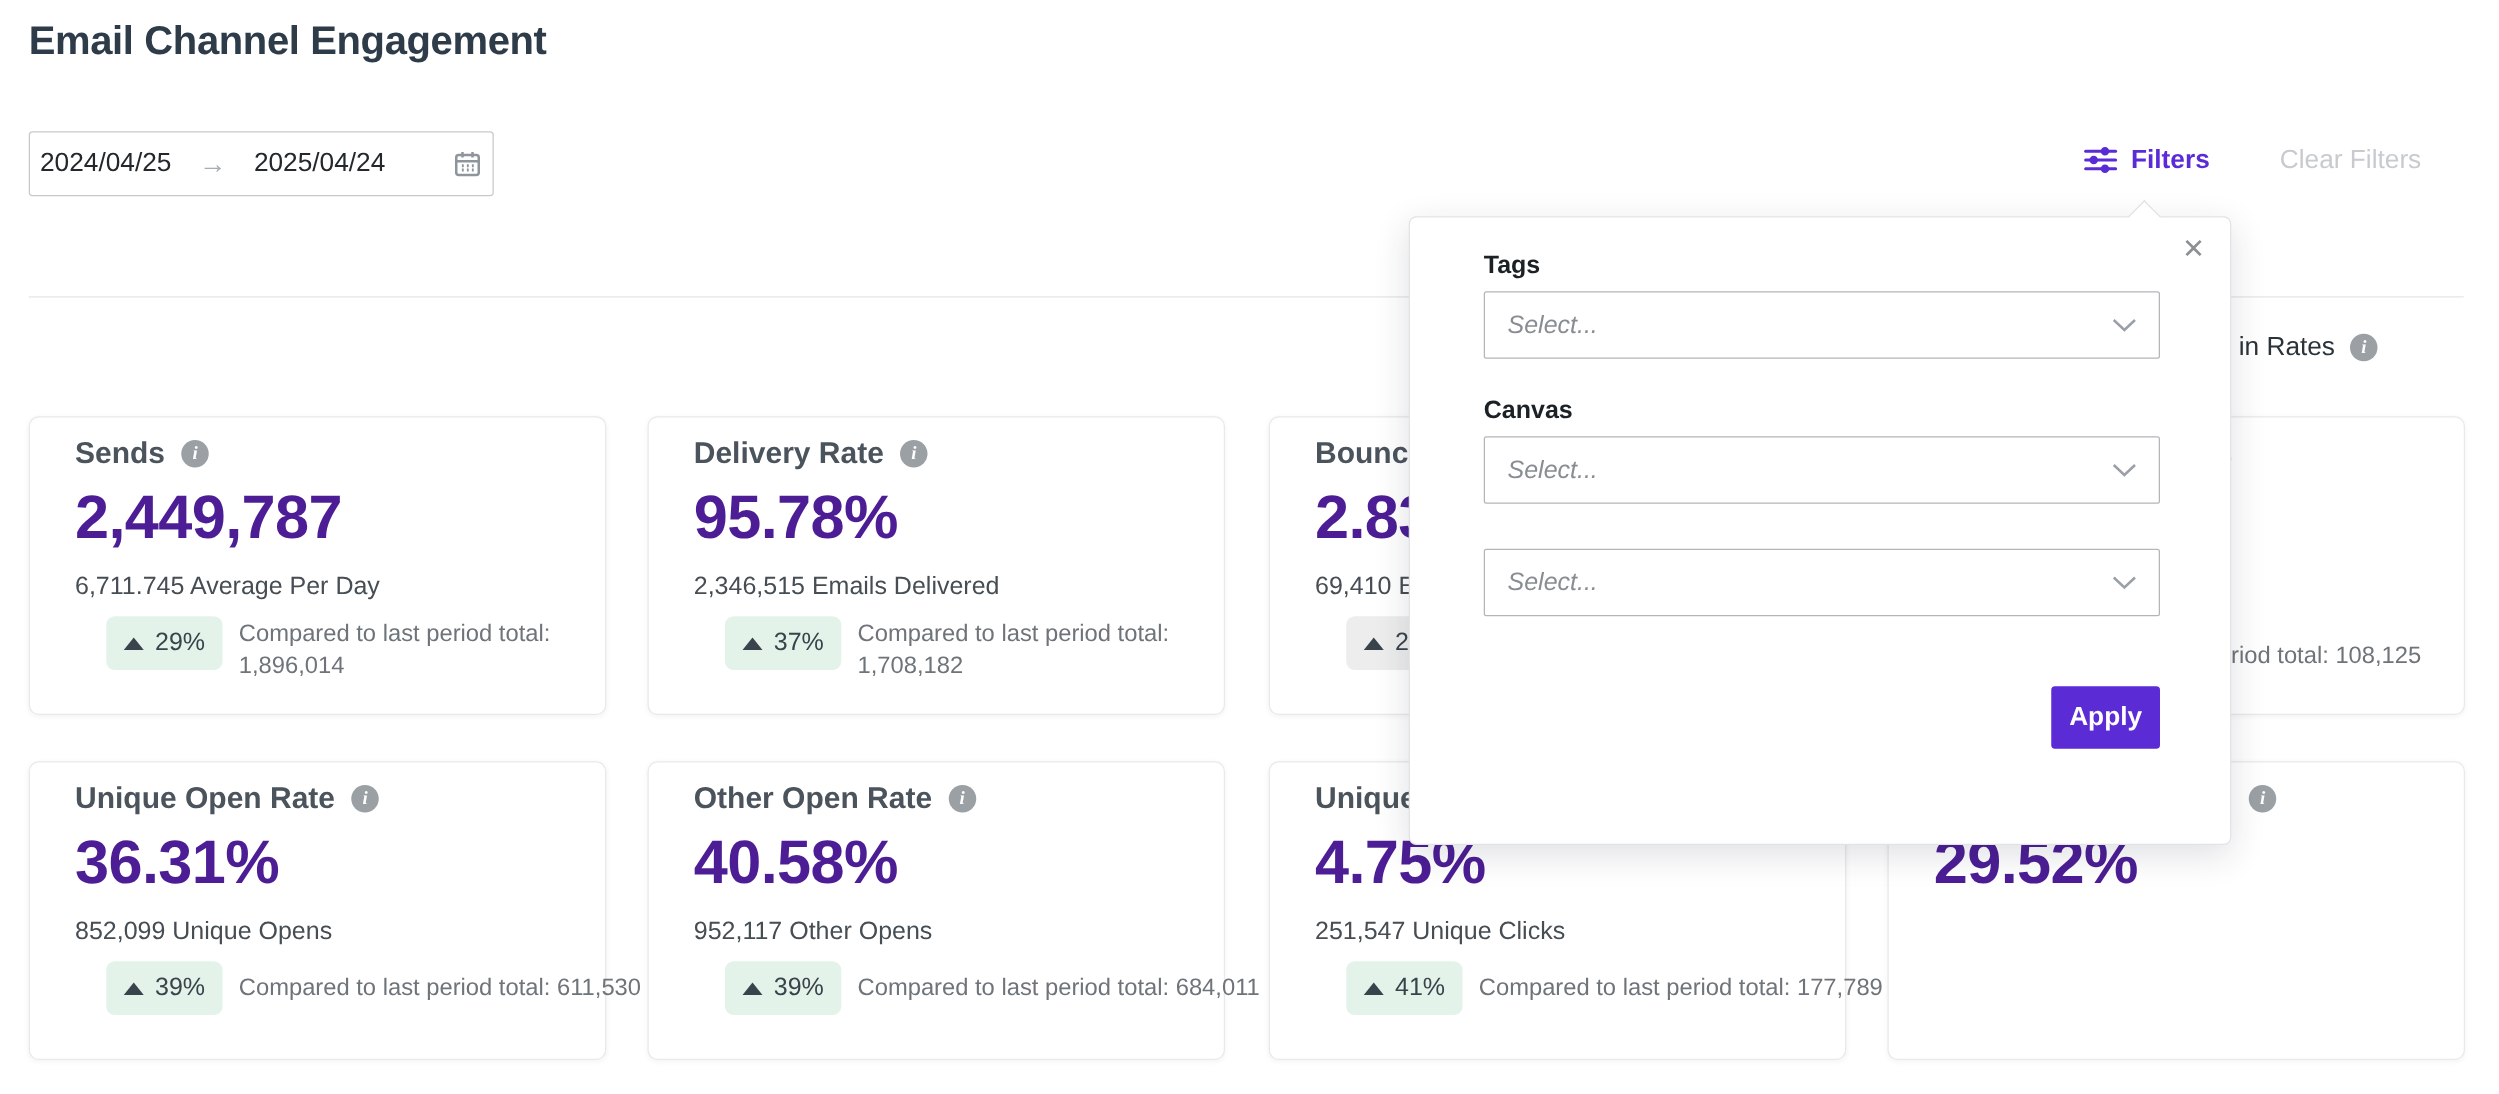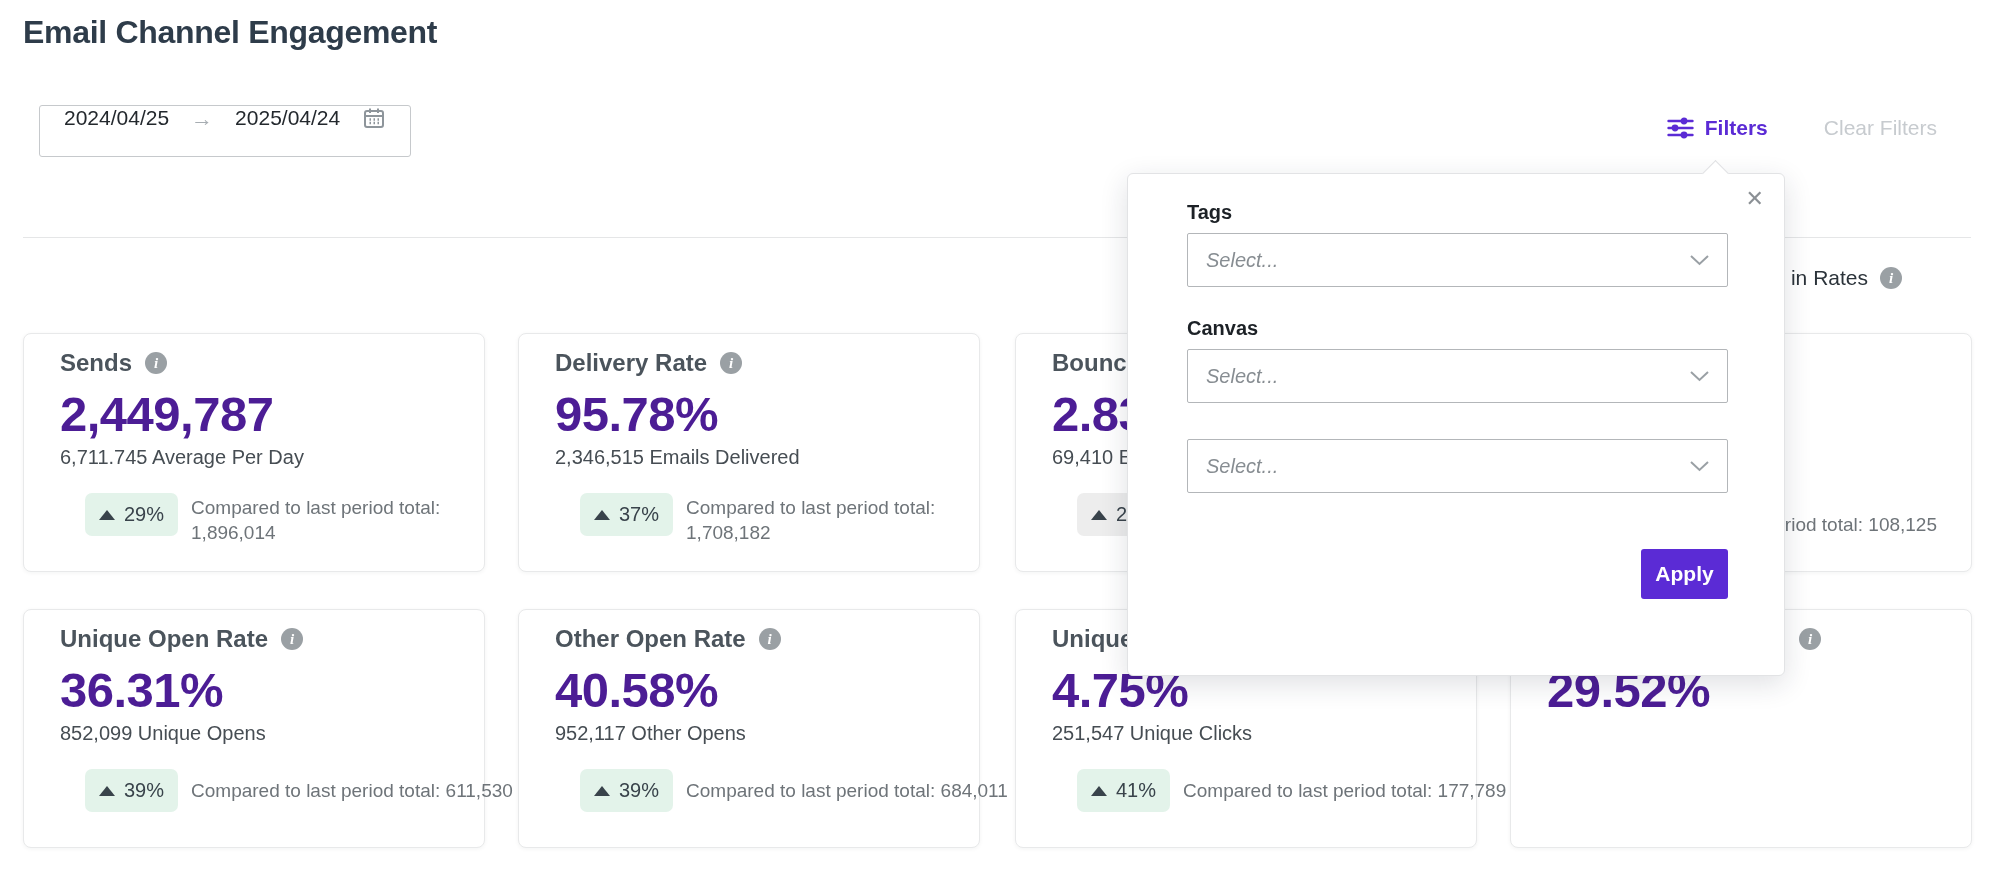--- a/index.html
+++ b/index.html
@@ -4,22 +4,22 @@
 <style>
   html,body{margin:0;padding:0;background:#fff;}
   .stage{position:relative;width:1999px;height:875px;background:#fff;overflow:hidden;
          font-family:"Liberation Sans",sans-serif;color:#2e3c4a;}
 
   
   .page-title{position:absolute;left:23px;top:14px;font-size:32px;font-weight:700;
               color:var(--title,#2e3c4a);letter-spacing:-.3px;}
 
   .date-box{position:absolute;left:23px;top:105px;width:372px;height:52px;border:1px solid #c6c9cc;
-            border-radius:3px;background:#fff;display:flex;padding:0 24px;
-            box-sizing:border-box;gap:22px;font-size:21px;color:#23282d;cursor:pointer;margin-left:16px;}
+            border-radius:3px;background:#fff;display:flex;align-items:center;padding:0 8px;
+            box-sizing:border-box;gap:22px;font-size:21px;color:#23282d;cursor:pointer;}
   .date-box .arrow{color:#a7adb2;font-size:22px;}
   .date-box .cal{margin-left:auto;display:flex;}
 
   .filters-bar{position:absolute;top:116px;right:62px;display:flex;align-items:center;gap:56px;}
   .filters-btn{display:flex;align-items:center;gap:11px;font-size:21px;font-weight:700;
                color:var(--accent,#5b2bd5);cursor:pointer;}
   .clear-btn{font-size:21px;font-weight:500;color:#c7cbcf;cursor:pointer;}
 
   .divider{position:absolute;left:23px;top:237px;width:1948px;height:1px;background:#e5e6e7;}
 
@@ -34,21 +34,21 @@
   
   .card{position:absolute;width:462px;height:239px;background:#fff;border:1px solid #e8e9ea;
         border-radius:8px;box-sizing:border-box;box-shadow:0 1px 4px rgba(20,30,40,.05);}
   .r1{top:333px;} .r2{top:609px;}
   .col1{left:23px;} .col2{left:518px;} .col3{left:1015px;} .col4{left:1510px;}
 
   .card-head{position:absolute;left:36px;top:15px;display:flex;align-items:center;gap:13px;}
   .card-title{font-size:24px;font-weight:600;color:#4b545c;white-space:nowrap;}
   .value{position:absolute;left:36px;top:50px;font-size:49px;line-height:60px;font-weight:700;
          color:#4c1d95;letter-spacing:-.5px;white-space:nowrap;}
-  .subtitle{position:absolute;left:36px;top:112px;font-size:20px;color:#464d53;white-space:nowrap;}
+  .subtitle{position:absolute;left:36px;top:124px;font-size:20px;color:#464d53;white-space:nowrap;}
 
   .bottom{position:absolute;left:33px;top:159px;display:flex;align-items:flex-start;padding-left:28px;}
   .badge{display:inline-flex;align-items:center;gap:9px;padding:10px 14px;border-radius:7px;
          font-size:20px;font-weight:500;color:#39434b;flex:0 0 auto;}
   .badge.positive{background:var(--badge-positive-bg,#e3f3ea);}
   .badge.neutral{background:var(--badge-neutral-bg,#ededed);}
   .tri{width:0;height:0;border-left:8px solid transparent;border-right:8px solid transparent;
        border-bottom:10px solid #39434b;}
   .compare{margin-left:13px;font-size:19px;line-height:25px;color:#6e7479;padding-top:2px;white-space:nowrap;}
   .two .compare span{display:block;}

